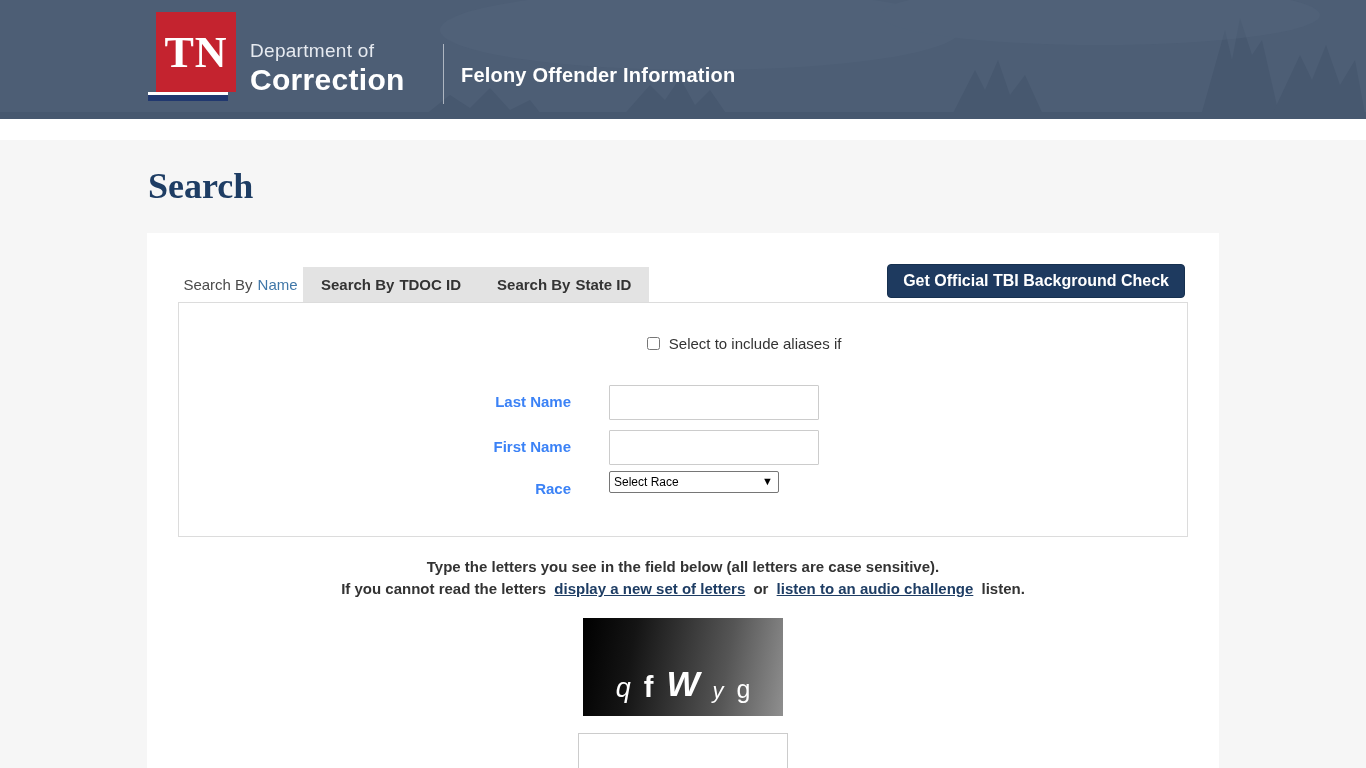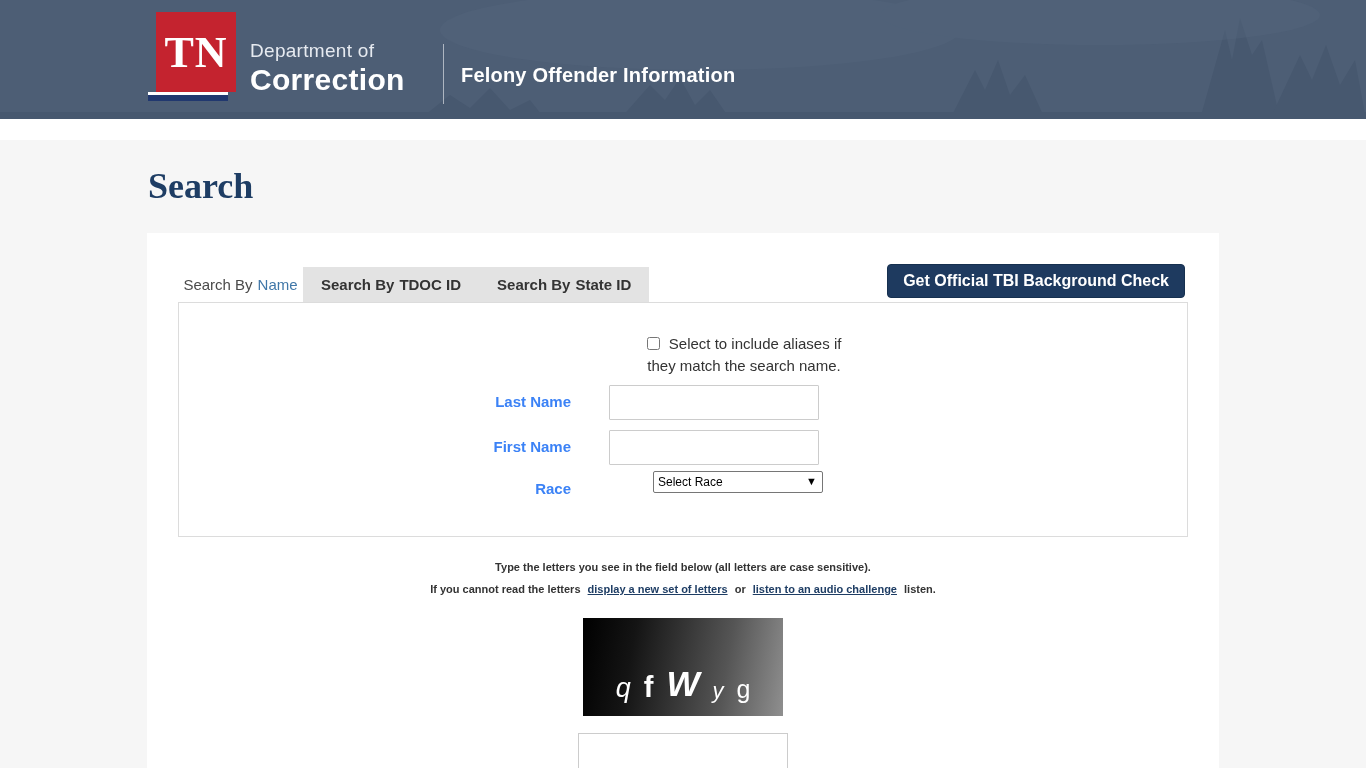--- a/index.html
+++ b/index.html
@@ -48,28 +48,28 @@
   .form-panel { position:absolute; left:31px; top:69px; width:1010px; height:235px; background:#ffffff; border:1px solid #dcdcdc; }
   .alias-block { position:absolute; left:455px; top:30px; width:220px; text-align:center; font-size:15px; color:#333333; line-height:22px; }
   .alias-line1 { white-space:nowrap; }
   .alias-checkbox { width:13px; height:13px; vertical-align:-1px; margin-right:5px; }
   .form-row { position:absolute; left:0; display:flex; align-items:flex-start; }
   .form-label { width:392px; text-align:right; font-weight:700; font-size:15px; color:#3b82f6; padding-top:8px; }
   .form-control-col { margin-left:38px; }
   .text-input { width:210px; height:35px; border:1px solid #cccccc; border-radius:1px; font-size:15px; padding:0 8px; outline:none; font-family:"Liberation Sans", sans-serif; }
   .row-last { top:82px; }
   .row-first { top:127px; }
-  .row-race { top:168px;gap:44px; }
+  .row-race { top:168px; }
   .row-race .form-label { padding-top:9px; }
   .select-wrap { position:relative; width:170px; height:22px; }
   .race-select { width:170px; height:22px; border:1px solid #767676; border-radius:2px; background:#ffffff; font-size:12px; color:#000000; padding:0 20px 0 4px; appearance:none; -webkit-appearance:none; font-family:"Liberation Sans", sans-serif; }
   .select-chevron { position:absolute; right:6px; top:4px; font-size:11px; color:#000000; pointer-events:none; }
 
   
-  .captcha-instructions { position:absolute; left:0; top:323px; width:1072px; text-align:center; font-size:11px; font-weight:700; color:#333333; line-height:22px; }
+  .captcha-instructions { position:absolute; left:0; top:323px; width:1072px; text-align:center; font-size:15px; font-weight:700; color:#333333; line-height:22px; }
   .captcha-link { color:#1e3d64; text-decoration:underline; cursor:pointer; }
   .cap-sp { margin-right:4px; }
   .captcha-image { position:absolute; left:436px; top:385px; width:200px; height:98px; background:linear-gradient(100deg, #000000 0%, #141414 25%, #555555 70%, #8f8f8f 100%); display:flex; align-items:flex-end; justify-content:center; gap:13px; padding-bottom:12px; color:#ffffff; }
   .cl0 { font-style:italic; font-size:27px; }
   .cl1 { font-weight:700; font-size:29px; }
   .cl2 { font-style:italic; font-weight:600; font-size:35px; }
   .cl3 { font-style:italic; font-size:22px; }
   .cl4 { font-size:25px; }
   .captcha-input { position:absolute; left:431px; top:500px; width:210px; height:45px; border:1px solid #cccccc; font-size:16px; padding:0 8px; outline:none; font-family:"Liberation Sans", sans-serif; }
 </style>
@@ -132,21 +132,20 @@
     </div>
 
     <button class="tbi-button">Get Official TBI Background Check</button>
 
     <div class="form-panel">
       <div class="alias-block">
         <div class="alias-line1">
           <input type="checkbox" class="alias-checkbox" style="">
           <span>Select to include aliases if</span>
         </div>
-        <div>they match the search name.</div>
       </div>
 
       <div class="form-row row-last">
         <div class="form-label">Last Name</div>
         <div class="form-control-col">
           <input type="text" class="text-input" value="" style="">
         </div>
       </div>
 
       <div class="form-row row-first">

